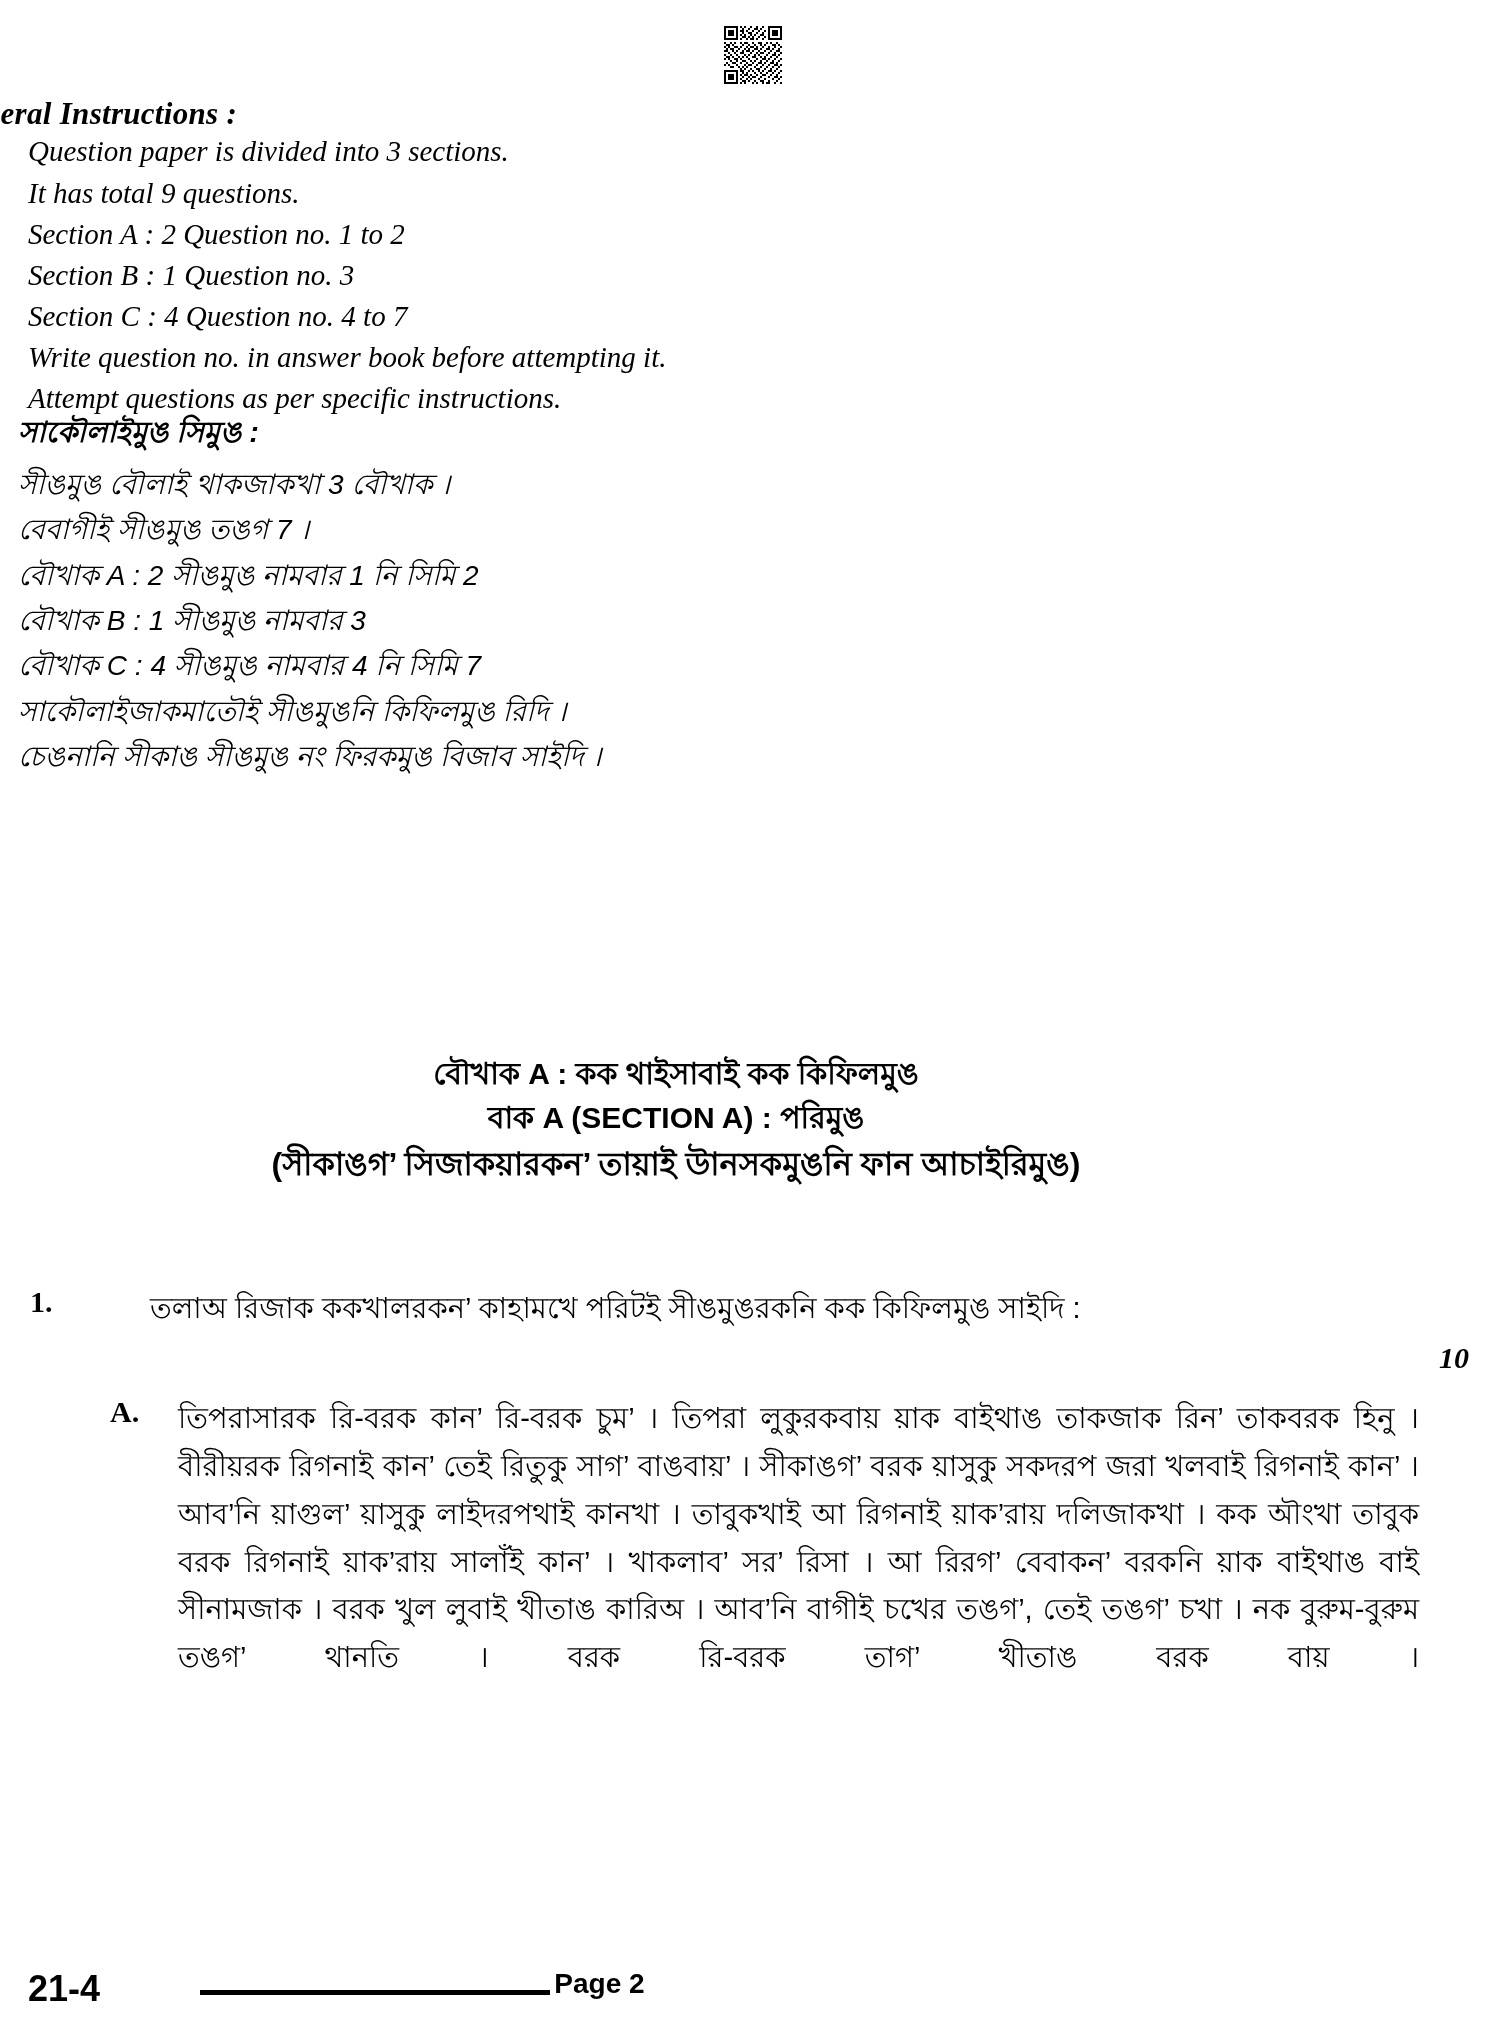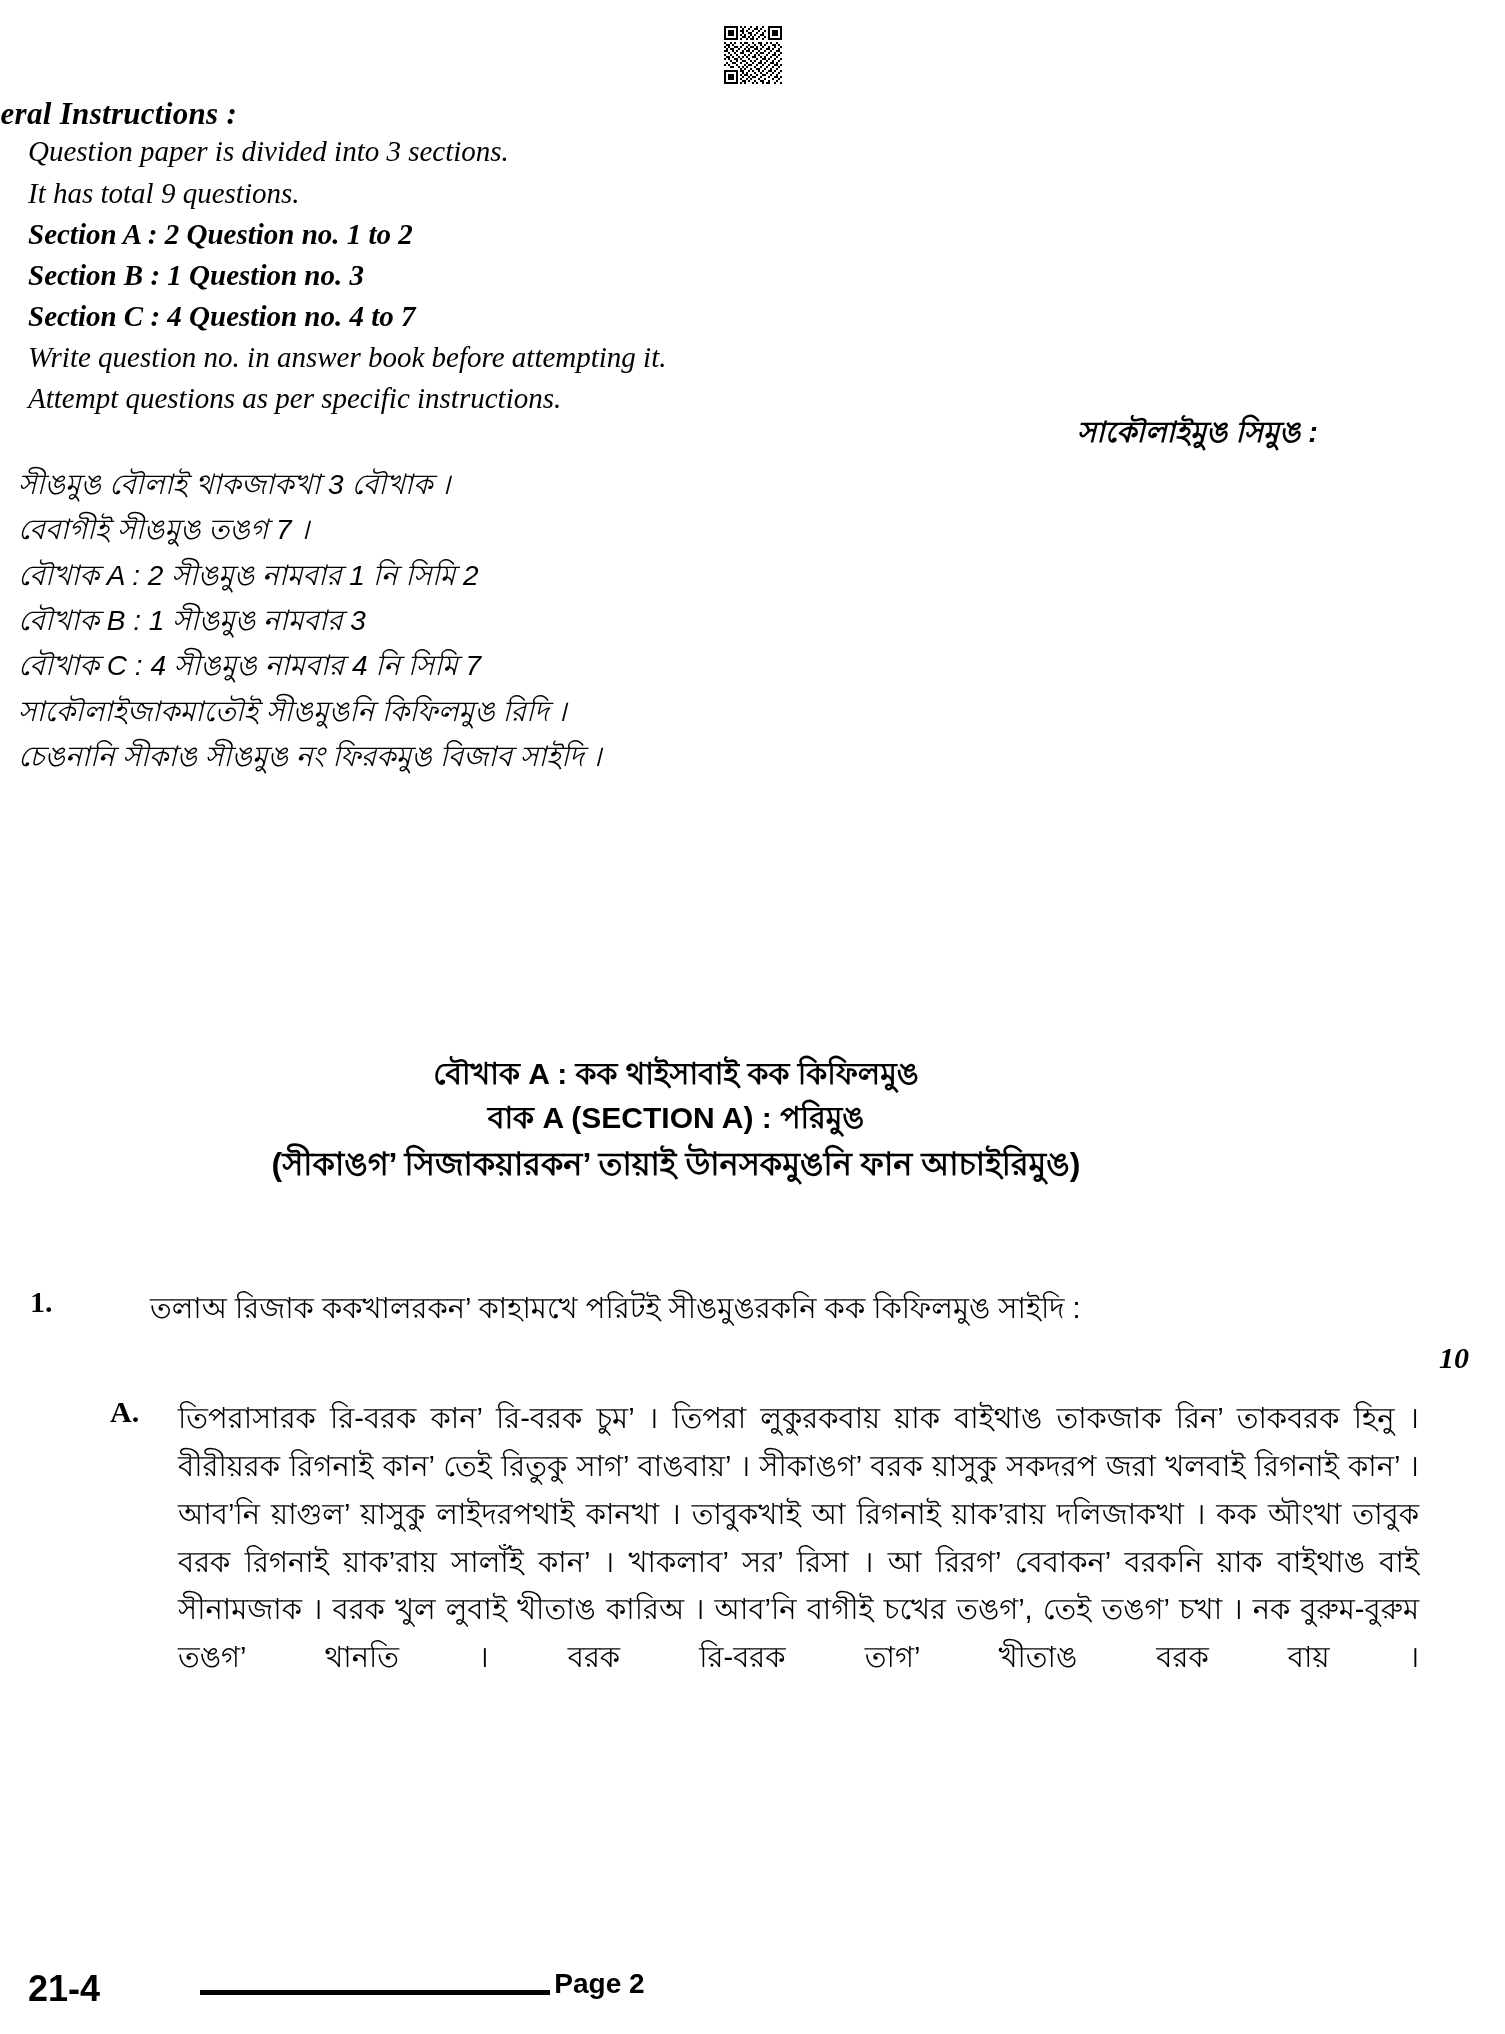--- a/index.html
+++ b/index.html
@@ -47,37 +47,36 @@
     line-height: 1.14;
     white-space: nowrap;
   }
   .eng-line {
     font-style: italic;
     font-size: 29px;
     line-height: 1.42;
     margin-left: 28px;
     white-space: nowrap;
   }
-  .eng-sec { font-weight: bold; }
+  .eng-sec { font-weight: normal; }
 
   
   .kok-block {
     position: absolute;
     top: 415px;
     left: 18px;
     width: 1300px;
   }
   .kok-head {
     font-family: "Liberation Sans", "DejaVu Sans", sans-serif;
     font-weight: bold;
     font-style: italic;
     font-size: 29px;
     line-height: 1.2;
     margin-bottom: 12px;
-    text-align: right;
   }
   .kok-line {
     font-family: "Liberation Sans", "DejaVu Sans", sans-serif;
     font-style: italic;
     font-size: 28px;
     line-height: 1.62;
     white-space: nowrap;
   }
 
   

